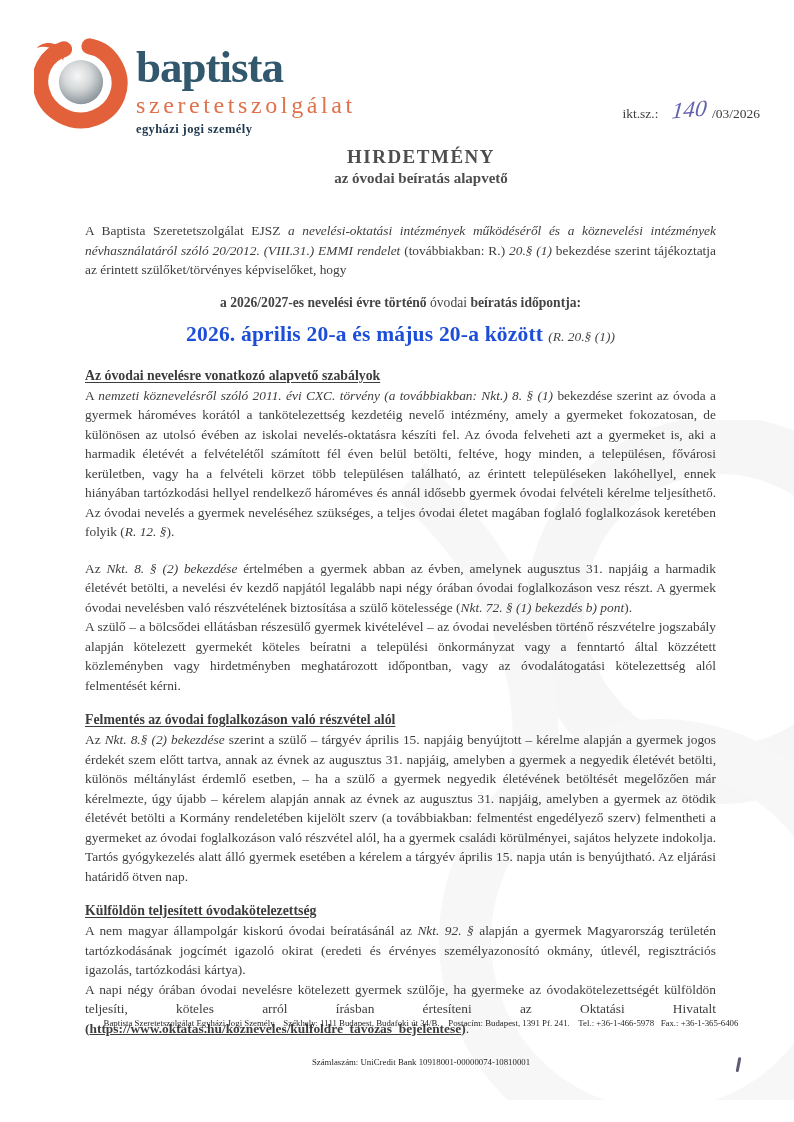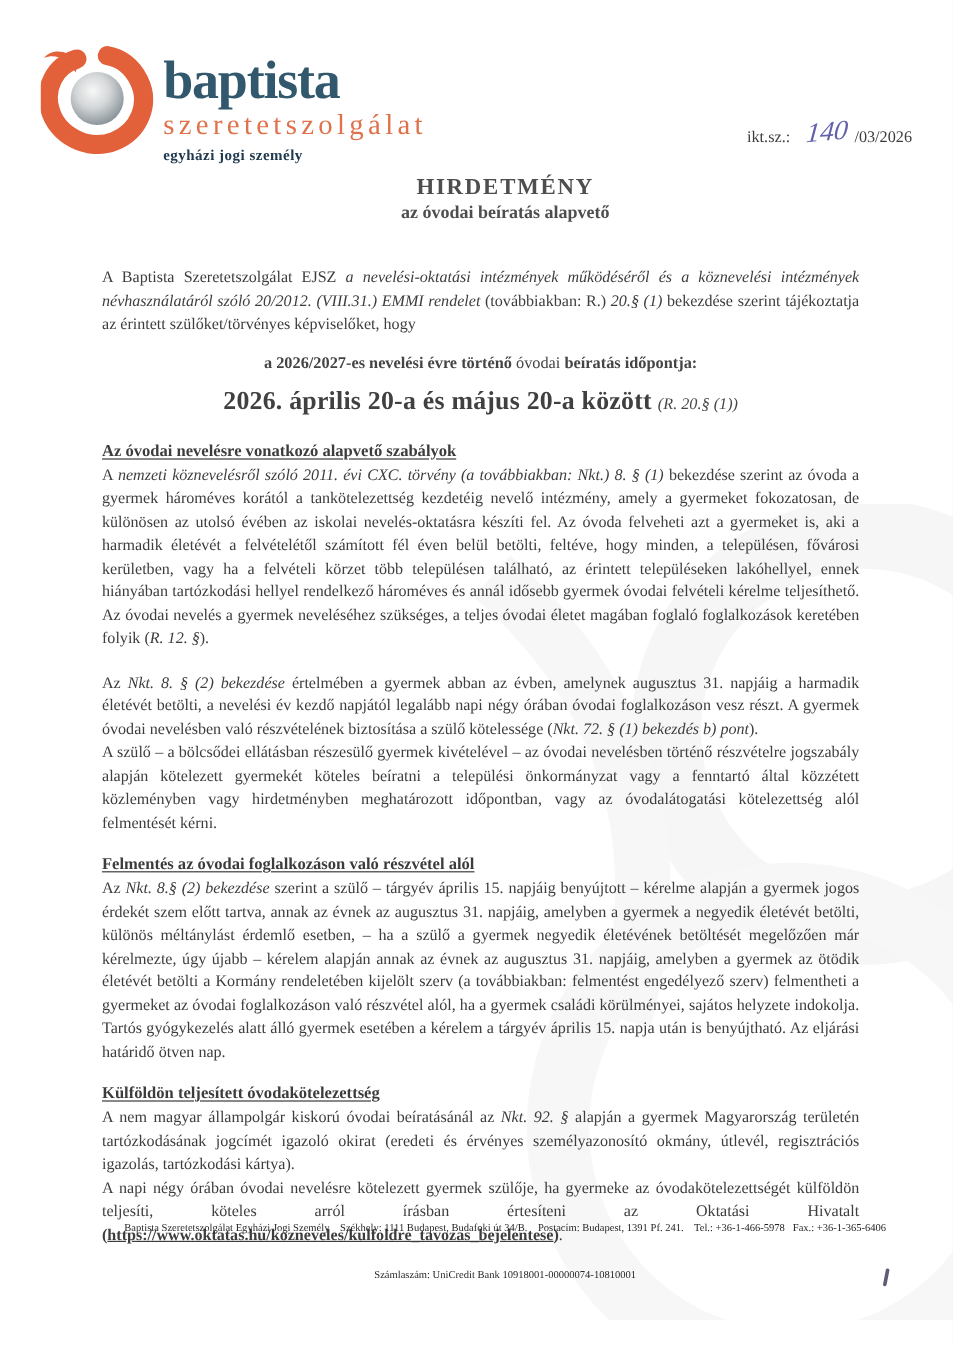--- a/index.html
+++ b/index.html
@@ -21,21 +21,21 @@
   .title1{position:absolute;top:146px;left:0;right:0;text-align:center;font-size:19px;
           font-weight:800;letter-spacing:1.5px;color:#4e4e4e;margin:0;}
   .title2{position:absolute;top:170px;left:0;right:0;text-align:center;font-size:15px;
           font-weight:800;color:#4e4e4e;margin:0;}
   
   main{position:absolute;left:85px;top:221px;width:631px;}
   p.body{font-size:13.4px;line-height:1.455;text-align:justify;margin:0;color:#3d3d3d;}
   p.intro{margin-bottom:15px;}
   .announce{text-align:center;font-size:13.6px;margin:0 0 11px;color:#444;}
   .dateline{text-align:center;margin:0 0 21px;white-space:nowrap;}
-  .date-big{font-size:21.5px;font-weight:800;color:#404040;letter-spacing:.2px;}
+  .date-big{font-size:21.5px;font-weight:800;color:#1d4ed8;letter-spacing:.2px;}
   .date-ref{font-size:13.5px;font-style:italic;color:#474747;margin-left:5px;}
   section{margin-bottom:17px;}
   h3.sec-h{font-size:13.8px;font-weight:800;color:#3c3c3c;margin:0 0 2px;
            text-decoration:underline;text-underline-offset:2px;}
   
   footer{position:absolute;left:26px;right:26px;bottom:26px;text-align:center;
          font-size:8.8px;line-height:1.5;color:#262626;white-space:pre-wrap;}
   footer p{margin:0;}
   .pen-mark{position:absolute;left:737px;top:1057px;width:2.5px;height:15px;background:#41415c;
             transform:rotate(11deg);border-radius:2px;opacity:.85;}

